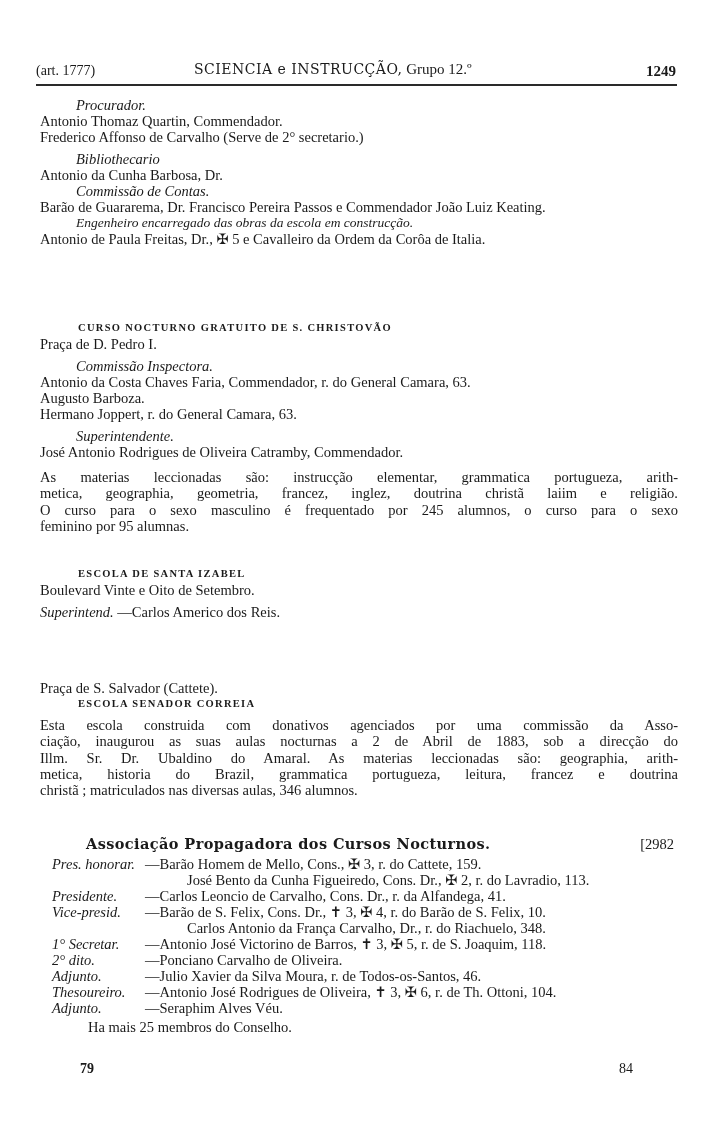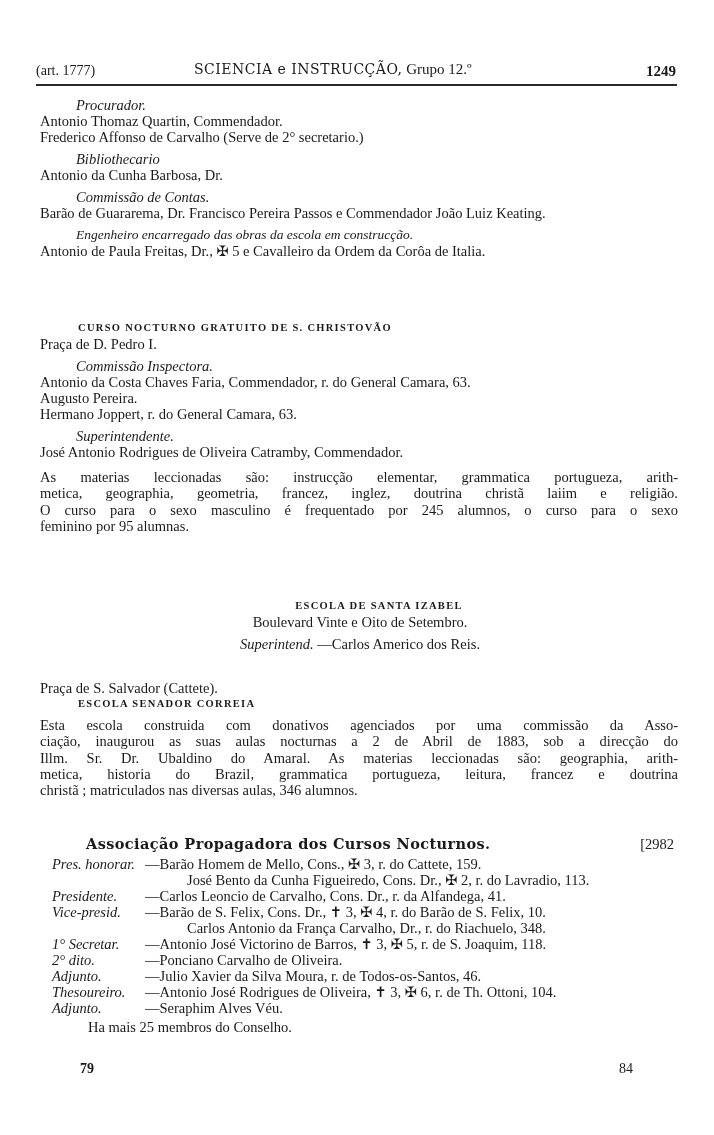--- a/index.html
+++ b/index.html
@@ -44,44 +44,44 @@
     <span class="hdr-right">1249</span>
   </div>
   <div class="rule"></div>
 
   <div class="blk" style="top:97px;">
     <span class="line ital">Procurador.</span>
     <span class="line">Antonio Thomaz Quartin, Commendador.</span>
     <span class="line">Frederico Affonso de Carvalho (Serve de 2° secretario.)</span>
     <span class="line ital" style="margin-top:6px">Bibliothecario</span>
     <span class="line">Antonio da Cunha Barbosa, Dr.</span>
-    <span class="line ital" style="margin-top:6px">Commissão de Contas.</span>
+    <span class="line ital" style="">Commissão de Contas.</span>
     <span class="line">Barão de Guararema, Dr. Francisco Pereira Passos e Commendador João Luiz Keating.</span>
-    <span class="line ital" style="margin-top:6px; font-size:13.5px">Engenheiro encarregado das obras da escola em construcção.</span>
+    <span class="line ital" style="margin-top:0; font-size:13.5px">Engenheiro encarregado das obras da escola em construcção.</span>
     <span class="line">Antonio de Paula Freitas, Dr., ✠ 5 e Cavalleiro da Ordem da Corôa de Italia.</span>
   </div>
 
   <div class="blk" style="top:320px;">
     <span class="line caps">CURSO NOCTURNO GRATUITO DE S. CHRISTOVÃO</span>
     <span class="line">Praça de D. Pedro I.</span>
     <span class="line ital" style="margin-top:6px">Commissão Inspectora.</span>
     <span class="line">Antonio da Costa Chaves Faria, Commendador, r. do General Camara, 63.</span>
-    <span class="line">Augusto Pereira.</span>
+    <span class="line">Augusto Barboza.</span>
     <span class="line">Hermano Joppert, r. do General Camara, 63.</span>
     <span class="line ital" style="margin-top:6px">Superintendente.</span>
     <span class="line">José Antonio Rodrigues de Oliveira Catramby, Commendador.</span>
     <div class="para" style="margin-top:9px">
       <span class="j">As materias leccionadas são: instrucção elementar, grammatica portugueza, arith-</span>
       <span class="j">metica, geographia, geometria, francez, inglez, doutrina christã laiim e religião.</span>
       <span class="j">O curso para o sexo masculino é frequentado por 245 alumnos, o curso para o sexo</span>
       <span class="l">feminino por 95 alumnas.</span>
     </div>
   </div>
 
-  <div class="blk" style="top:598px;text-align:center;">
+  <div class="blk" style="top:566px;">
     <span class="line caps">ESCOLA DE SANTA IZABEL</span>
     <span class="line">Boulevard Vinte e Oito de Setembro.</span>
     <span class="line" style="margin-top:6px"><i>Superintend.</i><span> —Carlos Americo dos Reis.</span></span>
   </div>
 
   <div class="blk" style="top:680px;">
     <span class="line">Praça de S. Salvador (Cattete).</span>
     <span class="line caps">ESCOLA SENADOR CORREIA</span>
     <div class="para" style="margin-top:5px">
       <span class="j">Esta escola construida com donativos agenciados por uma commissão da Asso-</span>

